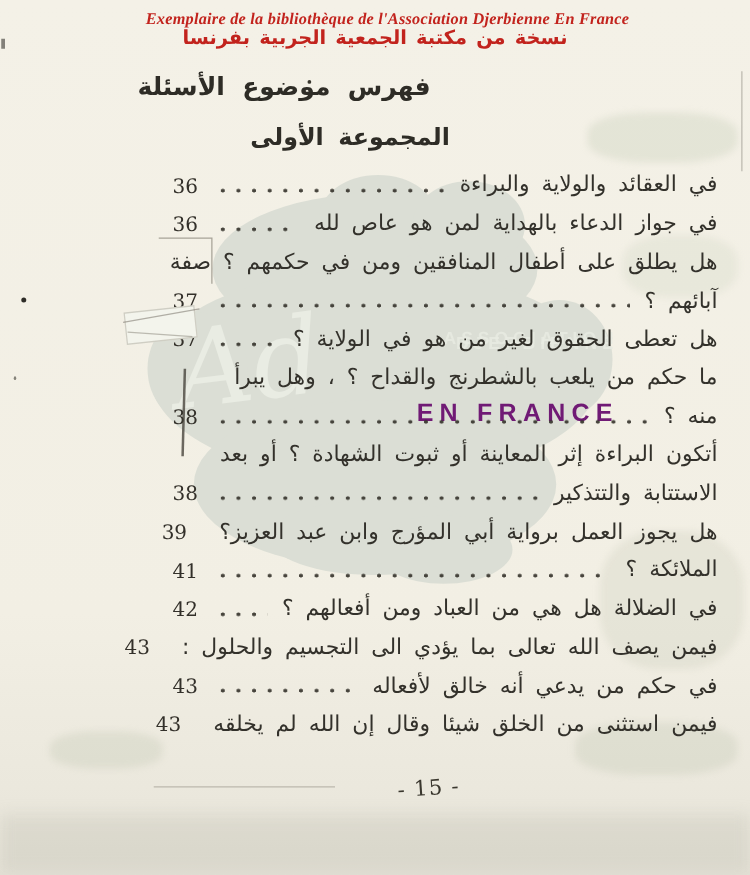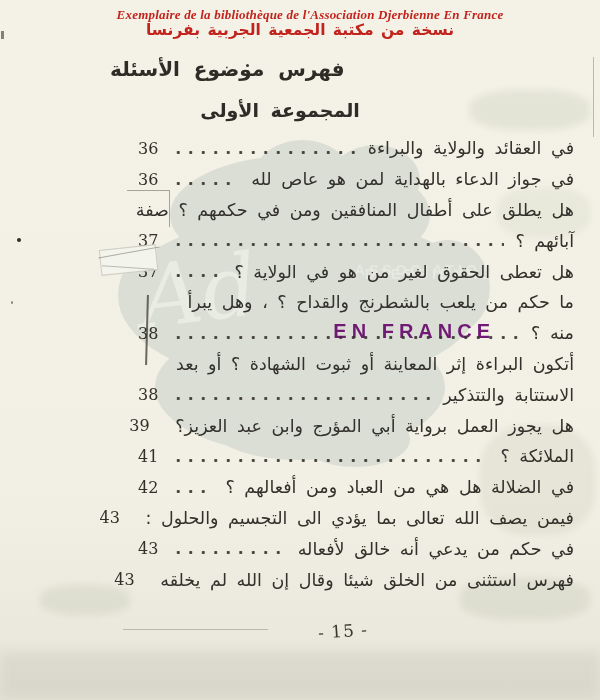--- a/index.html
+++ b/index.html
@@ -178,21 +178,21 @@
       <span class="t">فيمن يصف الله تعالى بما يؤدي الى التجسيم والحلول :</span>
       <span class="leader"></span>
       <span class="num">43</span>
     </div>
     <div class="toc-line numbered">
       <span class="t">في حكم من يدعي أنه خالق لأفعاله</span>
       <span class="leader"></span>
       <span class="num">43</span>
     </div>
     <div class="toc-line numbered">
-      <span class="t">فهرس استثنى من الخلق شيئا وقال إن الله لم يخلقه</span>
+      <span class="t">فيمن استثنى من الخلق شيئا وقال إن الله لم يخلقه</span>
       <span class="leader"></span>
       <span class="num">43</span>
     </div>
   </div>
 
 <div class="abs folio">- 15 -</div>
 
 <div class="mark bracket"></div>
 <div class="mark patch"></div>
 <div class="mark patch-l1"></div>

